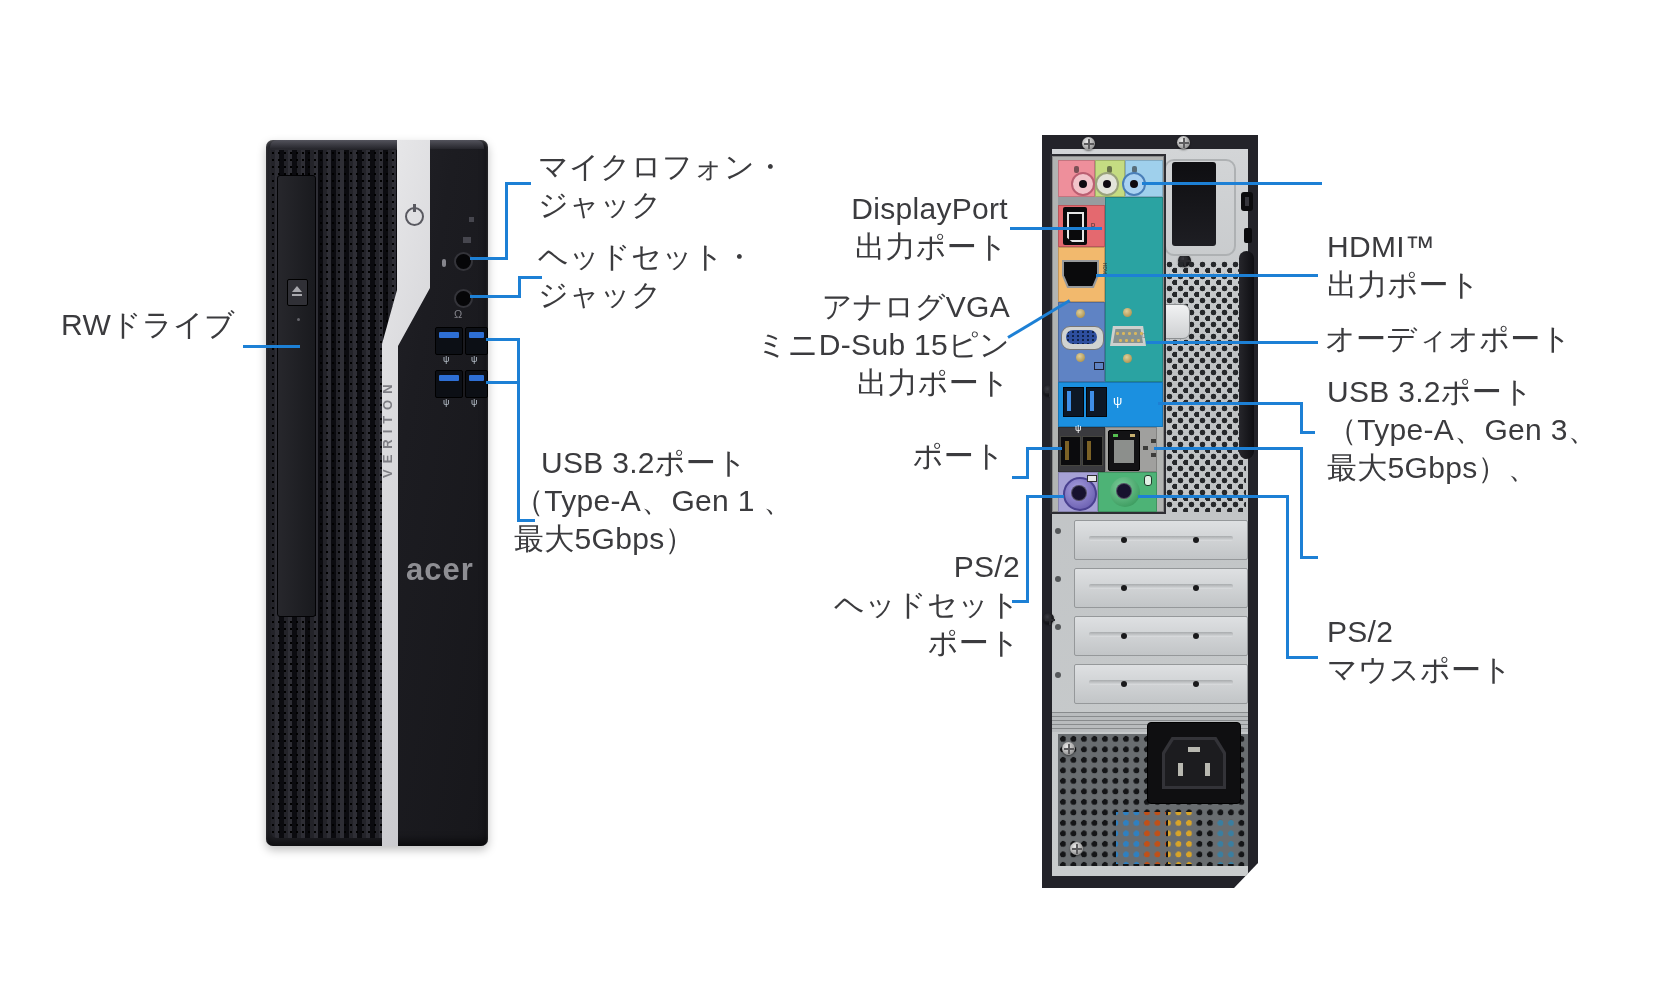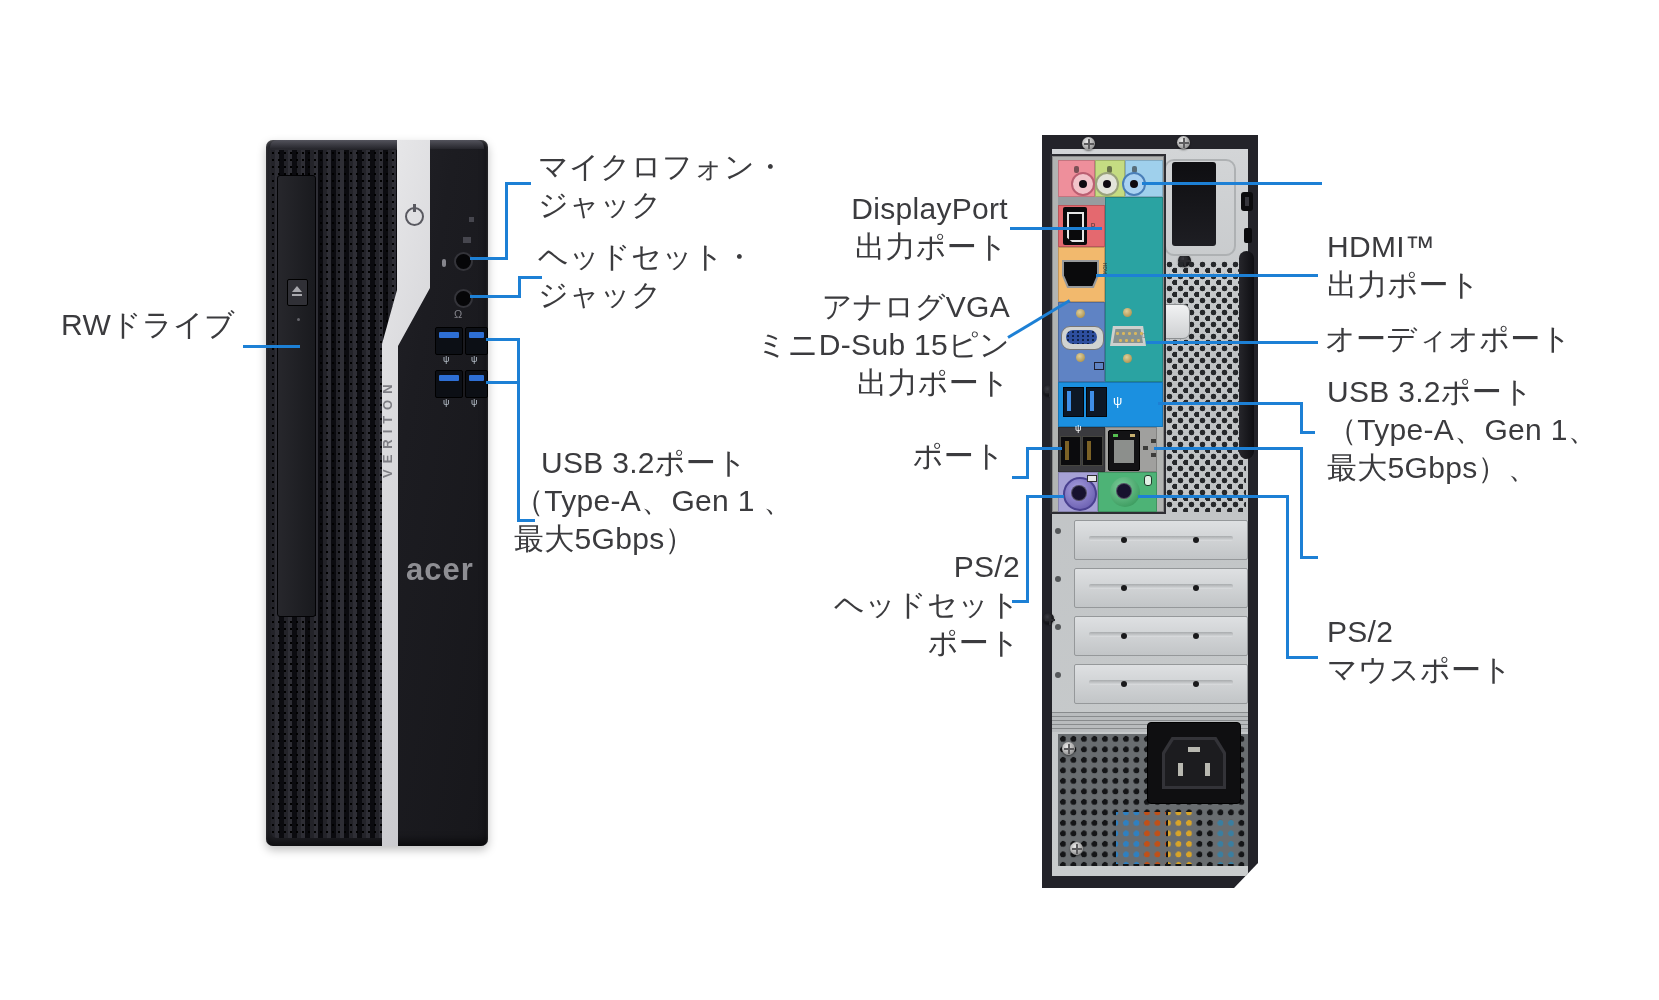--- a/index.html
+++ b/index.html
@@ -398,21 +398,21 @@
 
   <div class="lbl" style="left:1327px;top:228px;">
     <div>HDMI™</div>
     <div>出力ポート</div>
   </div>
   <div class="lbl" style="left:1325px;top:320px;">
     <div>オーディオポート</div>
   </div>
   <div class="lbl" style="left:1327px;top:373px;">
     <div>USB 3.2ポート</div>
-    <div>（Type-A、Gen 1、</div>
+    <div>（Type-A、Gen 3、</div>
     <div>最大5Gbps）、</div>
   </div>
   <div class="lbl" style="left:1327px;top:613px;">
     <div>PS/2</div>
     <div>マウスポート</div>
   </div>
 
 </div>
 
 </body></html>

